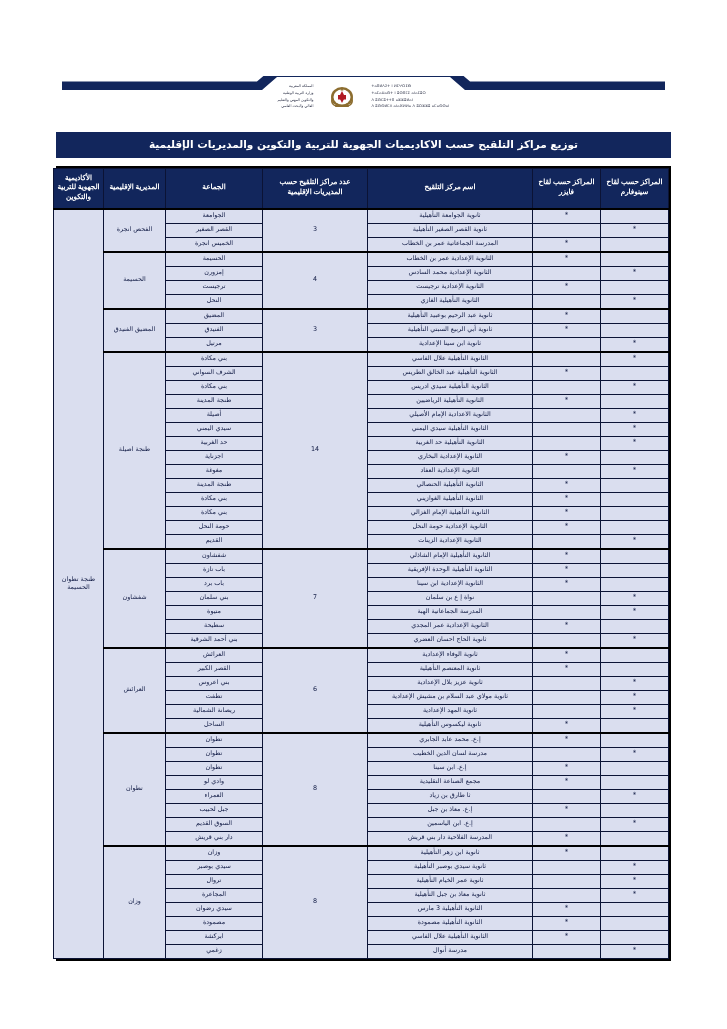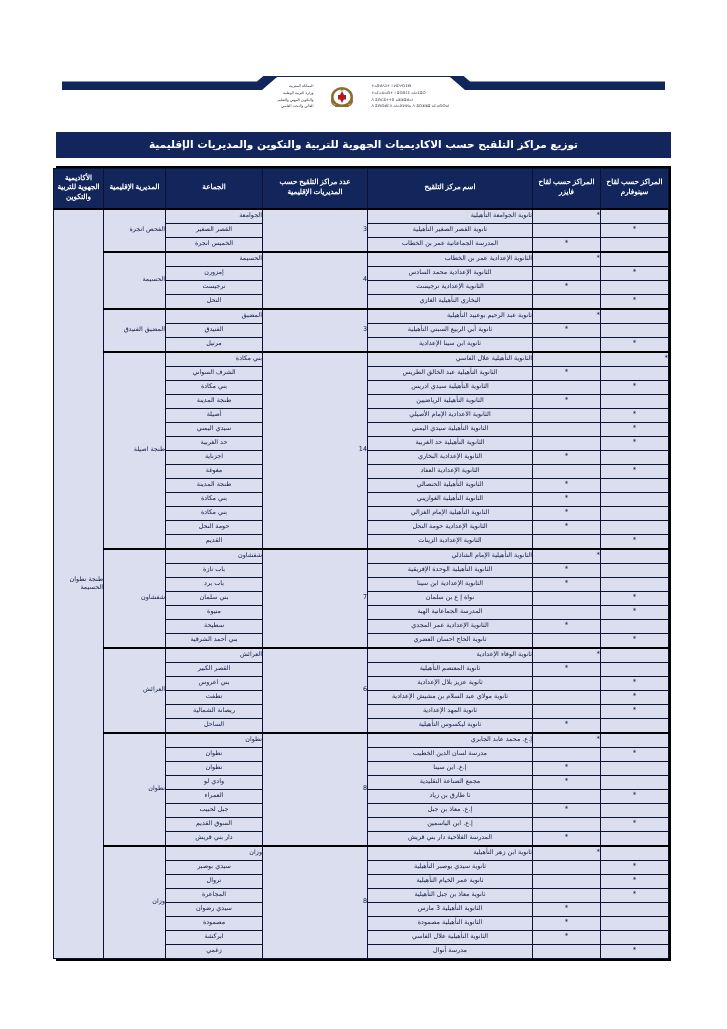--- a/index.html
+++ b/index.html
@@ -134,21 +134,21 @@
   td.c-center { font-size: 6.4px; }
   td.c-commune { font-size: 6.4px; }
   td.c-mark {
     font-size: 7px;
     line-height: 1;
     font-family: "DejaVu Sans", sans-serif;
   }
   .mark-dot { display: inline-block; font-size: 7px; line-height: 1; }
 
   
-  tr.grp-start > td, tr.grp-start > th { border-top: 2px solid #000; text-align: right; }
+  tr.grp-start > td, tr.grp-start > th { border-top: 2px solid #000; }
 
   col.w-sino   { width: 68px; }
   col.w-pfiz   { width: 68px; }
   col.w-center { width: 165px; }
   col.w-count  { width: 105px; }
   col.w-comm   { width: 97px; }
   col.w-prov   { width: 62px; }
   col.w-acad   { width: 50px; }
 </style>
 </head>
@@ -260,21 +260,21 @@
           </tr>
           <tr>
             <td class="c-mark"></td>
             <td class="c-mark"><span class="mark-dot">*</span></td>
             <td class="c-center">الثانوية الإعدادية ترجيست</td>
             <td class="c-commune">ترجيست</td>
           </tr>
           <tr>
             <td class="c-mark"><span class="mark-dot">*</span></td>
             <td class="c-mark"></td>
-            <td class="c-center">البخاري التأهيلية الغازي</td>
+            <td class="c-center">الثانوية التأهيلية الغازي</td>
             <td class="c-commune">النحل</td>
           </tr>
           <tr class="grp-start">
             <td class="c-mark"></td>
             <td class="c-mark"><span class="mark-dot">*</span></td>
             <td class="c-center">ثانوية عبد الرحيم بوعبيد التأهيلية</td>
             <td class="c-count" rowspan="3">3</td>
             <td class="c-commune">المضيق</td>
             <td class="c-prov" rowspan="3">المضيق الفنيدق</td>
           </tr>

